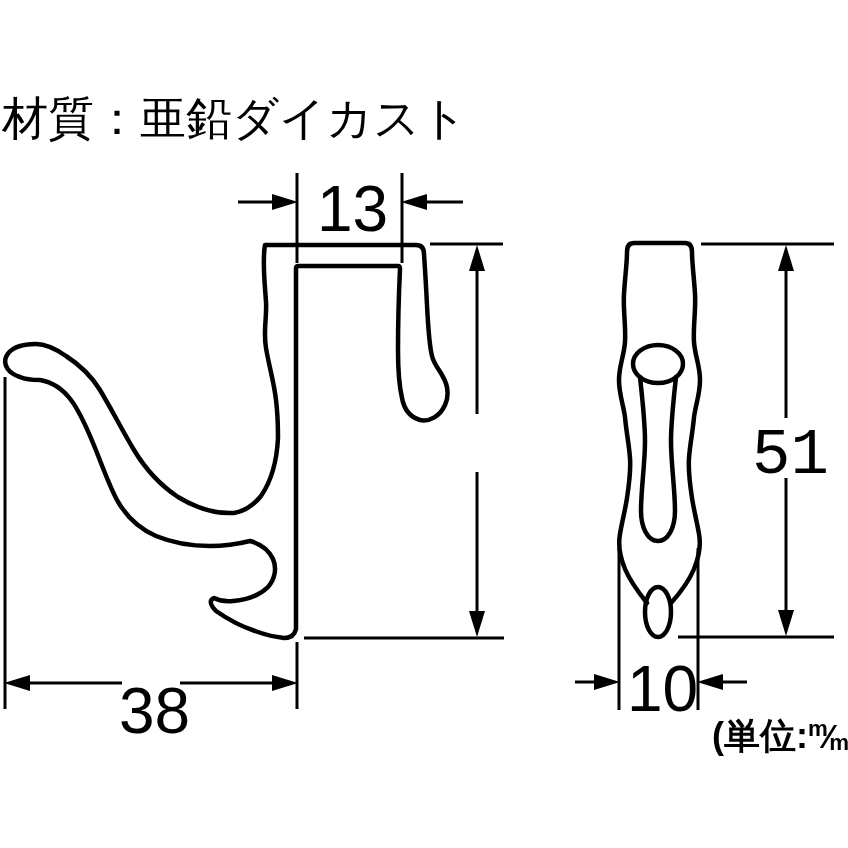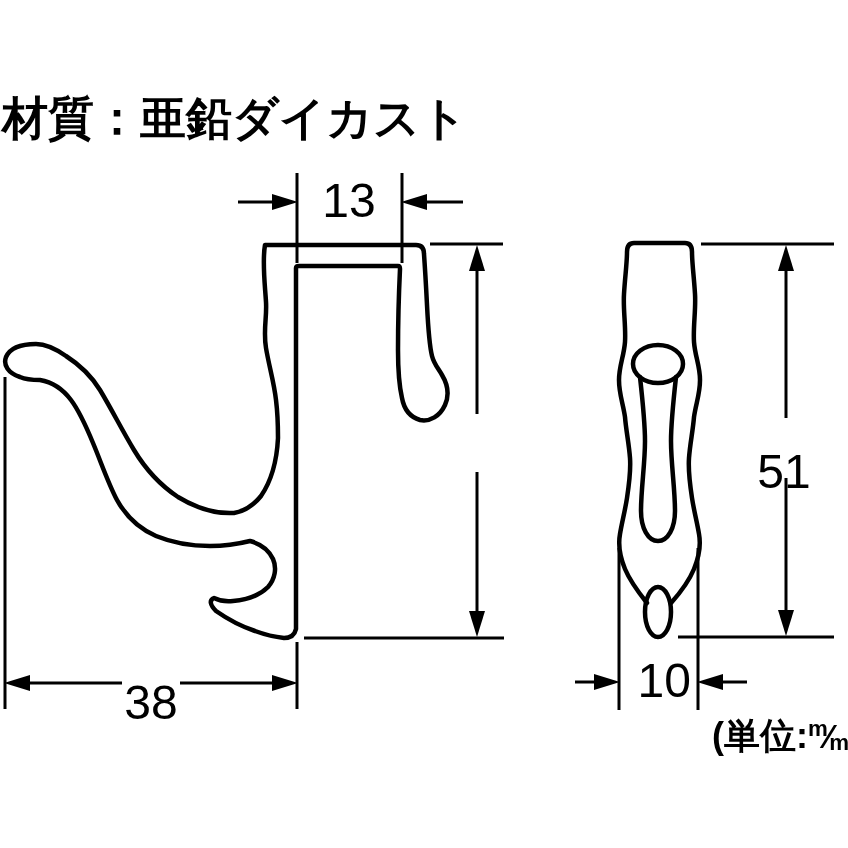--- a/index.html
+++ b/index.html
@@ -18,38 +18,38 @@
   .drawing-svg {
     position: absolute;
     left: 0;
     top: 0;
   }
   .page-title {
     position: absolute;
     left: 2px;
     top: 88px;
     font-size: 46px;
-    font-weight: bold;
+    font-weight: normal;
     color: #000000;
     letter-spacing: 0px;
     white-space: nowrap;
   }
   .dim-label {
     position: absolute;
-    font-size: 48px;
+    font-size: 64px;
     font-weight: 400;
     color: #000000;
     text-align: center;
     line-height: 1;
     white-space: nowrap;
   }
   .dim-13 { left: 317px; top: 177px; width: 64px; }
   .dim-50 { left: 450px; top: 418px; width: 64px; }
   .dim-38 { left: 119px; top: 679px; width: 64px; }
-  .dim-51 { left: 752px; top: 448px; width: 64px; }
+  .dim-51 { left: 752px; top: 424px; width: 64px; font-family: Liberation Mono, monospace; }
   .dim-10 { left: 627px; top: 657px; width: 64px; text-align: right; }
   .unit-label {
     position: absolute;
     left: 684px;
     top: 712px;
     font-size: 36px;
     font-weight: bold;
     color: #000000;
     white-space: nowrap;
     margin-left: 28px;

